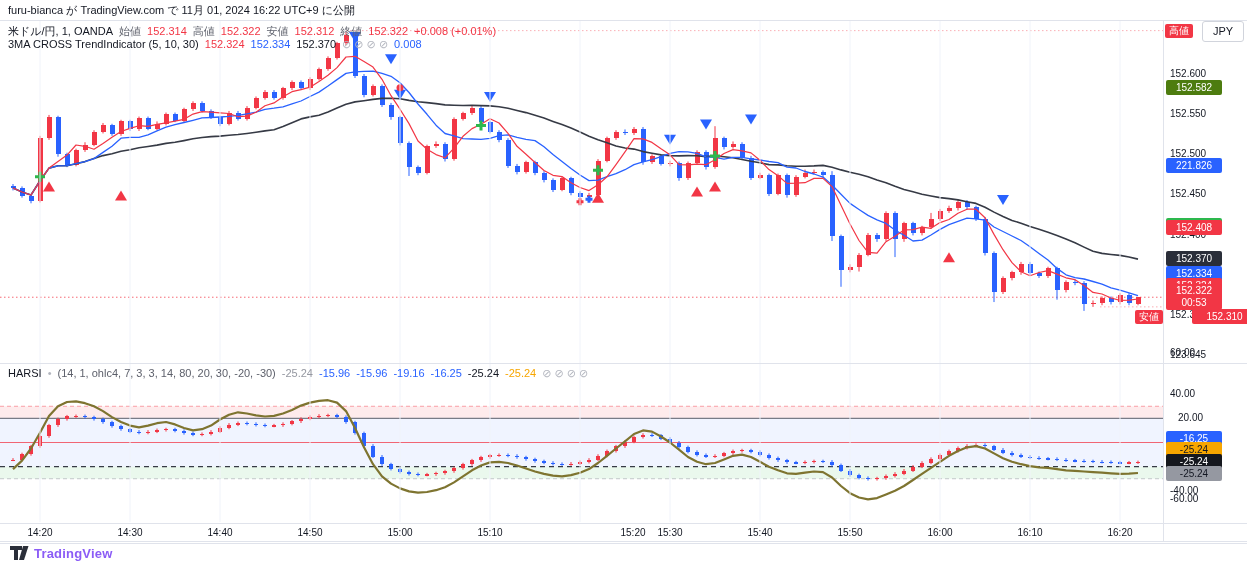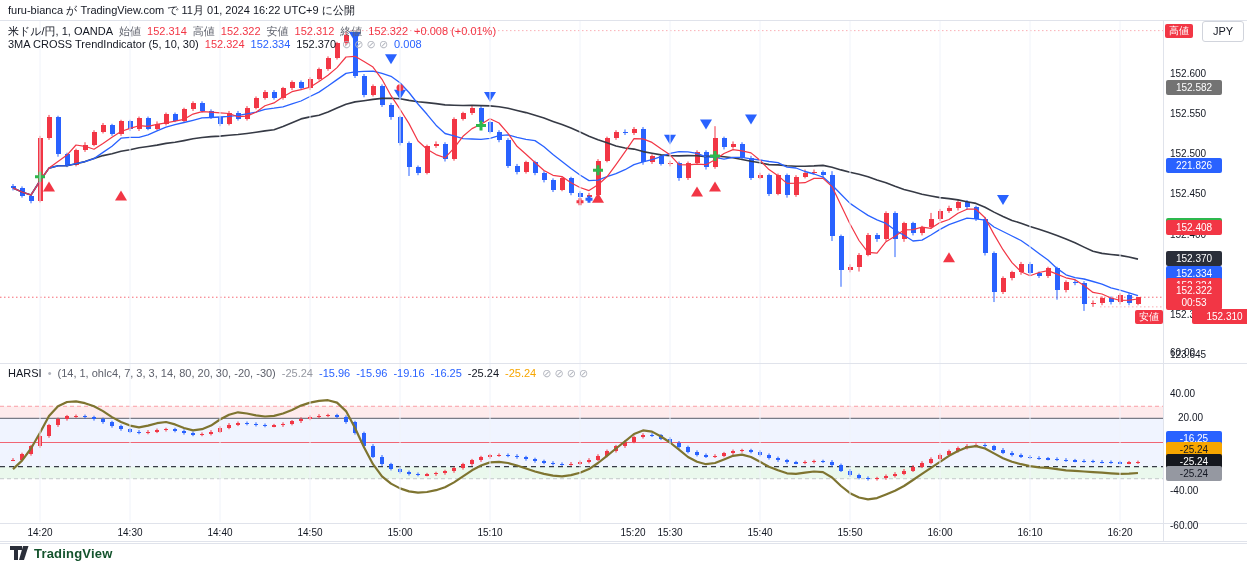--- a/index.html
+++ b/index.html
@@ -17,21 +17,21 @@
   .badge{position:absolute;left:2px;width:56px;border-radius:2px;color:#fff;font-size:10px;
     line-height:15px;text-align:center;z-index:6;}
   .badge.two{line-height:12px;padding:1px 0;}
   .side-tag{position:absolute;border-radius:2px;background:#f23645;color:#fff;font-size:10px;
     line-height:14px;padding:0 4px;z-index:7;}
   #currency-btn{position:absolute;right:3px;top:1px;width:40px;height:19px;border:1px solid #d1d4dc;
     border-radius:3px;background:#fff;color:#131722;font-size:11px;text-align:center;line-height:19px;z-index:8;}
   #time-axis{position:absolute;left:0;top:524px;width:1163px;height:18px;z-index:4;}
   .tlabel{position:absolute;top:3px;font-size:10px;color:#131722;transform:translateX(-50%);}
   #footer{position:absolute;left:10px;top:546px;display:flex;align-items:center;z-index:5;}
-  #footer .word{font-size:13px;font-weight:bold;color:#14532d;margin-left:5px;letter-spacing:.2px;}
+  #footer .word{font-size:13px;font-weight:bold;color:#8b5cf6;margin-left:5px;letter-spacing:.2px;}
 </style>
 </head>
 <body>
 
 <div id="publish-bar">furu-bianca が TradingView.com で 11月 01, 2024 16:22 UTC+9 に公開</div>
 
 <div id="chart-frame"></div>
 <svg id="chart-svg" width="1247" height="565">
     <defs>
       <clipPath id="mainClip">
@@ -608,35 +608,35 @@
   <div class="side-tag" style="left:1px;top:4px;">高値</div>
   <div id="currency-btn">JPY</div>
 <div class="tick" style="top: 48px;">152.600</div>
     <div class="tick" style="top: 88.15px;">152.550</div>
     <div class="tick" style="top: 128.3px;">152.500</div>
     <div class="tick" style="top: 168.45px;">152.450</div>
     <div class="tick" style="top: 208.6px;">152.400</div>
     <div class="tick" style="top: 248.75px;">152.350</div>
     <div class="tick" style="top: 288.9px;">152.300</div>
     <div class="tick" style="top: 329.05px;">123.645</div>
-    <div class="badge" style="background: #737373; top: 60.454px;">152.582</div>
+    <div class="badge" style="background: #4d7c0f; top: 60.454px;">152.582</div>
     <div class="badge" style="background: rgb(41, 98, 255); top: 138.345px;">221.826</div>
     <div class="badge" style="background: rgb(45, 184, 77); top: 197.767px;">152.411</div>
     <div class="badge" style="background: rgb(242, 54, 69); top: 200.176px;">152.408</div>
     <div class="badge" style="background: rgb(42, 46, 57); top: 230.69px;">152.370</div>
     <div class="badge" style="background: rgb(41, 98, 255); top: 245.598px;">152.334</div>
     <div class="badge" style="background: rgb(242, 54, 69); top: 257.628px;">152.324</div>
     <div class="badge two" style="background: rgb(242, 54, 69); top: 264.234px;">152.322<div>00:53</div></div>
     <div class="side-tag" style="left: -29px; top: 289.87px;">安値</div>
     <div class="badge" style="background: rgb(242, 54, 69); top: 288.87px; left: 28px; width: 65px;">152.310</div>
     <div class="tick" style="top: 327px;">60.00</div>
     <div class="tick" style="top: 368.168px;">40.00</div>
     <div class="tick" style="top: 392.334px; margin-left: 8px;">20.00</div>
     <div class="tick" style="top: 464.832px;">-40.00</div>
-    <div class="tick" style="top: 500px;">-60.00</div>
+    <div class="tick" style="top: 473px;">-60.00</div>
     <div class="badge" style="top: 411.135px; background: rgb(41, 98, 255);">-16.25</div>
     <div class="badge" style="top: 421.997px; background: rgb(247, 166, 0); color: rgb(19, 23, 34);">-25.24</div>
     <div class="badge" style="top: 433.997px; background: rgb(22, 24, 30);">-25.24</div>
     <div class="badge" style="top: 445.997px; background: rgb(149, 152, 161); color: rgb(19, 23, 34);">-25.24</div>
   </div>
 
 <div id="time-axis">
     <div class="tlabel" style="left: 40px;">14:20</div>
     <div class="tlabel" style="left: 130px;">14:30</div>
     <div class="tlabel" style="left: 220px;">14:40</div>

